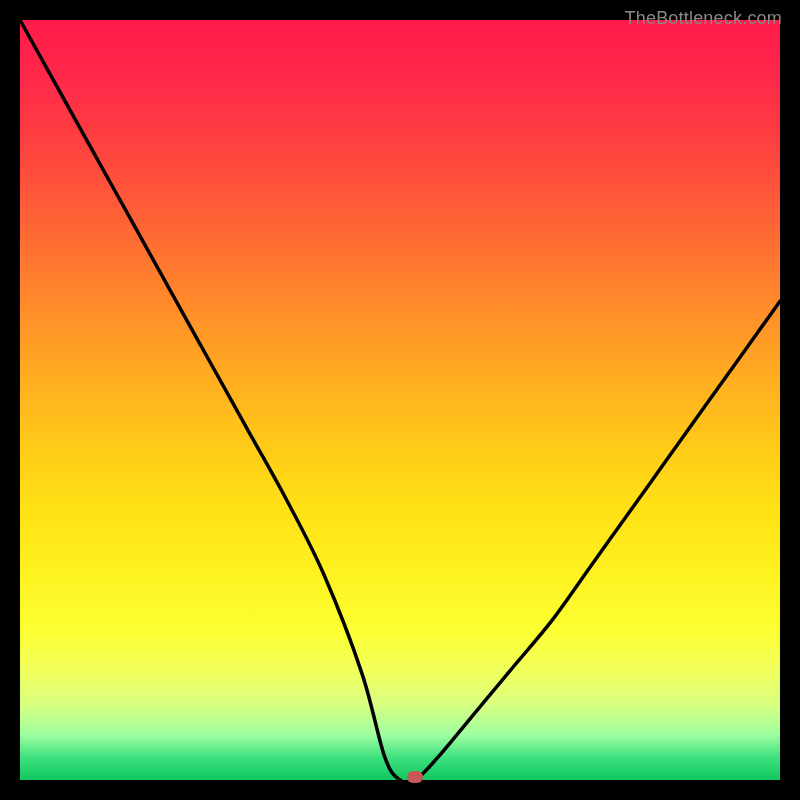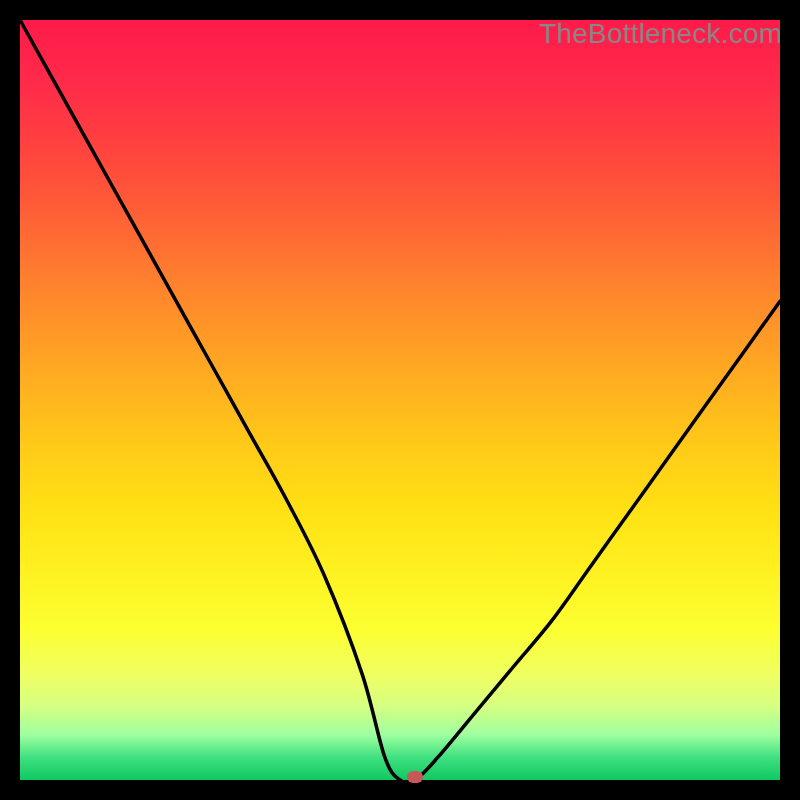--- a/index.html
+++ b/index.html
@@ -51,25 +51,25 @@
   .marker {
     position: absolute;
     width: 16px;
     height: 12px;
     background: #c85858;
     border-radius: 6px;
     transform: translate(-50%, -50%);
   }
   .watermark {
     position: absolute;
-    top: 18px;
+    top: 8px;
     right: 18px;
     color: #888;
     font-family: Arial, Helvetica, sans-serif;
-    font-size: 28px;
+    font-size: 18px;
     letter-spacing: 0.2px;
   }
 </style>
 </head>
 <body>
 
 <div class="chart-container">
 
   <div class="plot-area"></div>
 

